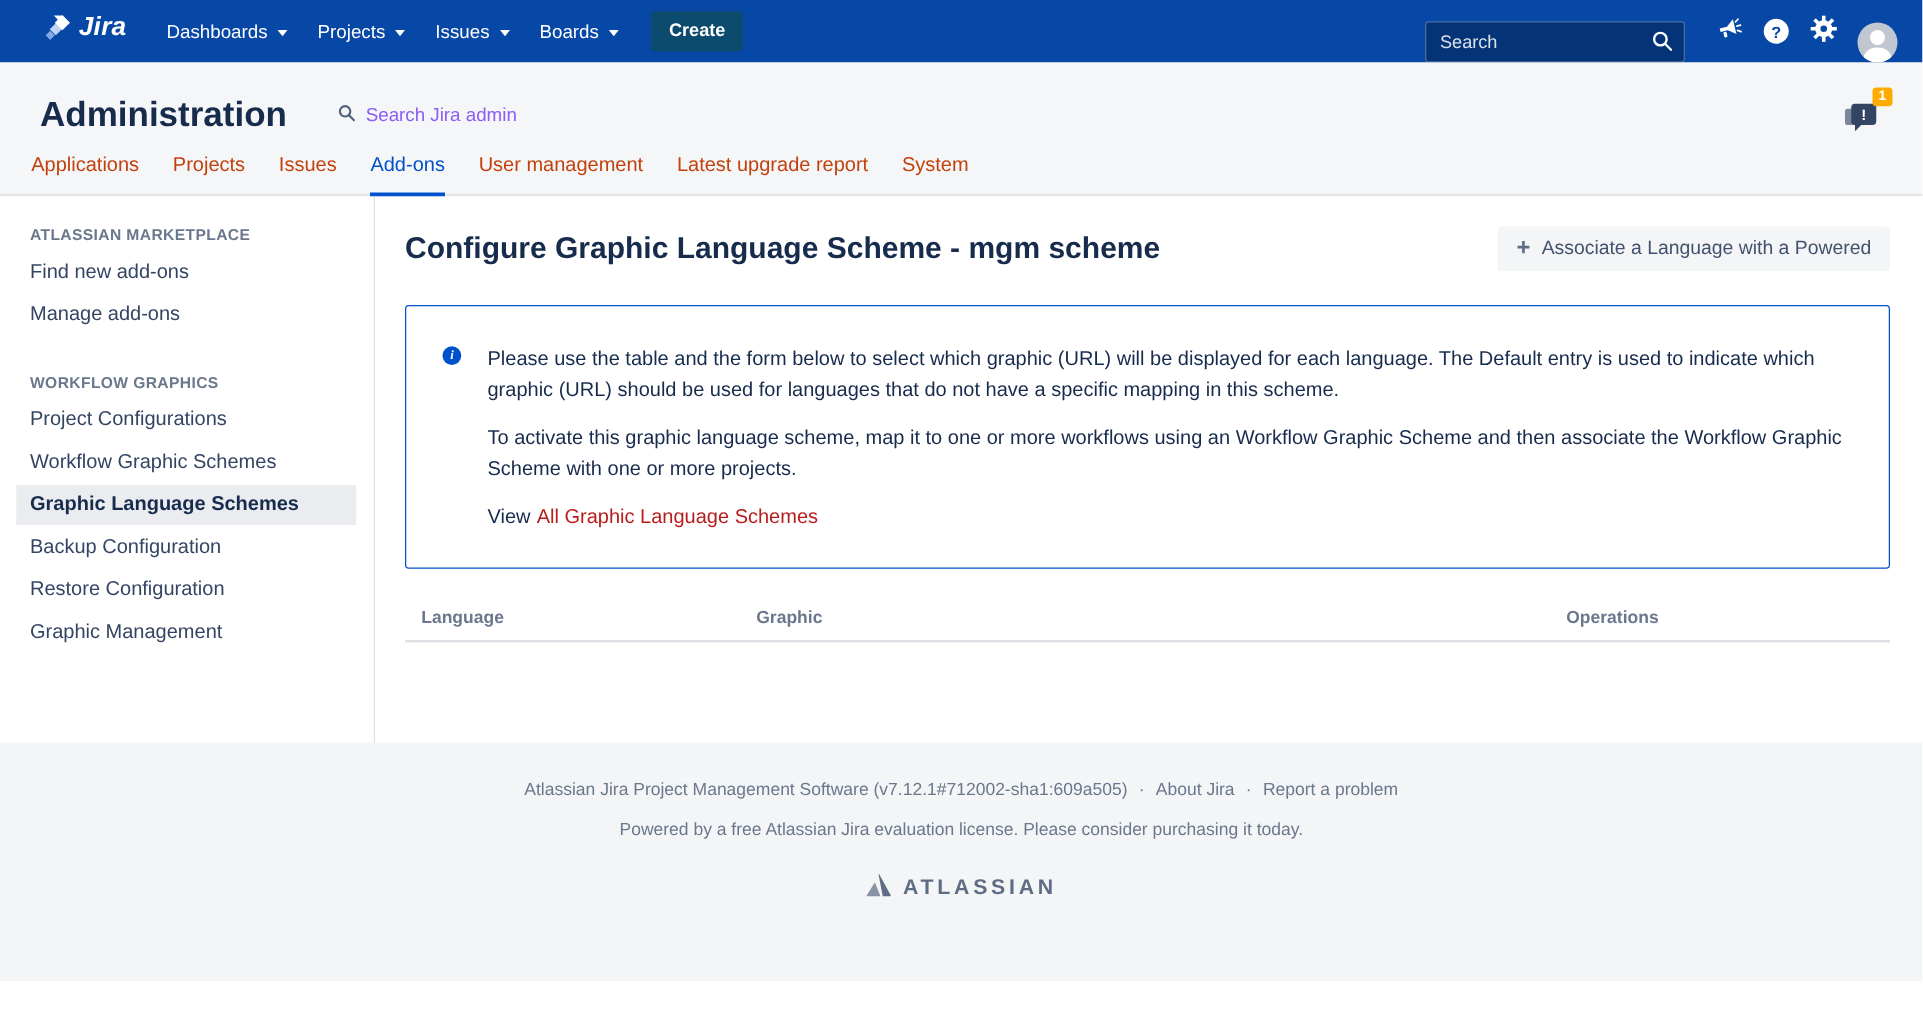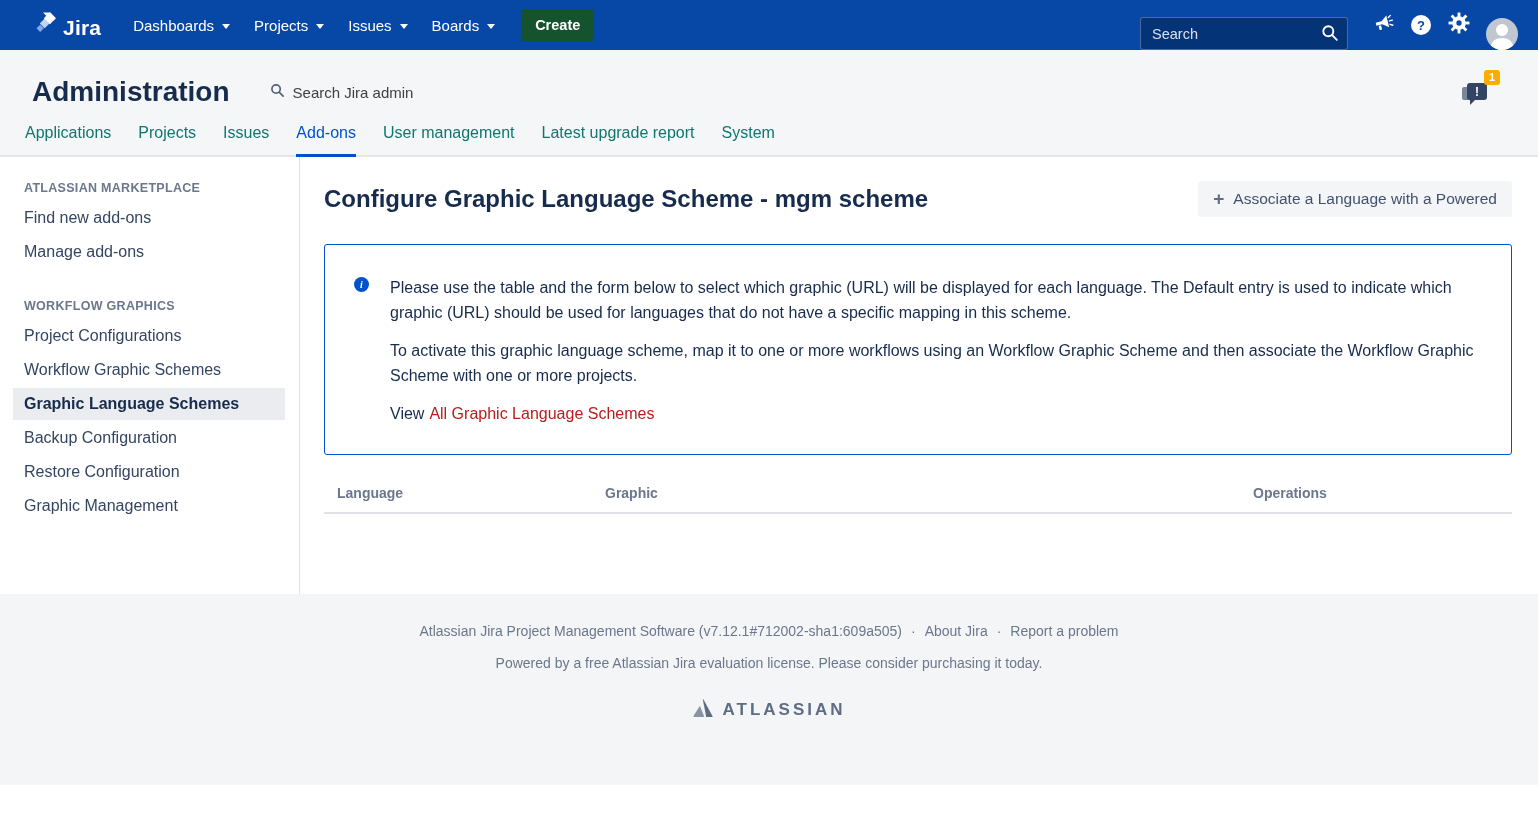--- a/index.html
+++ b/index.html
@@ -8,32 +8,32 @@
     width:1538px; height:815px; overflow:hidden;
     font-family:"Liberation Sans", sans-serif;
     background:#fff; color:#172B4D;
   }
 
   
   .navbar {
     height:50px; background:#0747A6; display:flex; align-items:center;
     padding:0 14px 0 30px;
   }
-  .logo { display:flex; align-items:flex-end; gap:7px; margin-right:20px; cursor:pointer; }
+  .logo { display:flex; align-items:flex-start; gap:7px; margin-right:20px; cursor:pointer;font-style:italic; }
   .logo-text { color:#fff; font-size:21px; font-weight:600; letter-spacing:.2px; }
   .nav-item {
     color:#fff; font-size:15px; height:50px; padding:0 12px;
     display:flex; align-items:center; gap:8px; cursor:pointer;
   }
   .caret {
     width:0; height:0; border-left:4px solid transparent; border-right:4px solid transparent;
     border-top:5px solid #fff; margin-top:2px;
   }
   .create-btn {
-    background:#14532d; color:#fff; border:none; border-radius:3px;
+    background:#0c4a6e; color:#fff; border:none; border-radius:3px;
     font-family:inherit; font-size:14.5px; font-weight:700;
     padding:8px 14px; margin-left:14px; cursor:pointer;
   }
   .nav-right { margin-left:auto; display:flex; align-items:flex-end; }
   .nav-search { position:relative; margin-right:16px; }
   .nav-search input {
     width:208px; height:33px; background:rgba(0,0,0,0.28);
     border:1px solid rgba(255,255,255,0.28); border-radius:3px;
     color:#fff; font-family:inherit; font-size:14.5px; padding:0 34px 0 11px; outline:none;
   }
@@ -47,40 +47,40 @@
     width:20px; height:20px; border-radius:50%; background:#fff; color:#0747A6;
     font-size:13px; font-weight:700; display:flex; align-items:center; justify-content:center;
   }
   .avatar {
     width:32px; height:32px; border-radius:50%; background:#C1C7D0; overflow:hidden;
     margin-left:8px; margin-right:6px; cursor:pointer; position:relative;
   }
 
   
   .band { background:#F5F6F8; border-bottom:2px solid #E4E6EA; }
-  .admin-header { display:flex; align-items:center; padding:26px 42px 16px 32px; }
+  .admin-header { display:flex; align-items:center; padding:26px 28px 16px 32px; }
   .admin-title { font-size:28px; font-weight:600; color:#172B4D; margin:0; }
-  .admin-search { display:flex; align-items:center; gap:8px; margin-left:40px; color:#404040; font-size:15px; cursor:pointer; }
+  .admin-search { display:flex; align-items:center; gap:8px; margin-left:40px; color:#8b5cf6; font-size:15px; cursor:pointer; }
   .feedback { margin-left:auto; position:relative; width:34px; height:28px; cursor:pointer; }
   .bubble-back { position:absolute; left:0; top:9px; width:15px; height:13px; background:#7A869A; border-radius:2px; }
   .bubble {
     position:absolute; left:5px; top:5px; width:20px; height:17px; background:#344563; border-radius:3px;
     color:#fff; font-size:12px; font-weight:700; display:flex; align-items:center; justify-content:center;
   }
   .bubble::after {
     content:""; position:absolute; left:3px; bottom:-5px;
     border-left:6px solid #344563; border-bottom:6px solid transparent;
   }
   .fbadge {
     position:absolute; right:-4px; top:-8px; background:#FFAB00; color:#fff;
     font-size:11px; font-weight:700; border-radius:3px; padding:2px 5px; line-height:1;
   }
   .tabs { display:flex; padding-left:25px; }
   .tab {
-    font-size:16px; color:#0f766e; margin-right:27px; padding-bottom:13px;
+    font-size:16px; color:#c2410c; margin-right:27px; padding-bottom:13px;
     position:relative; cursor:pointer; white-space:nowrap;
   }
   .tab.active { color:#0052CC; }
   .tab.active::after {
     content:""; position:absolute; left:0; right:0; bottom:-2px; height:3px; background:#0052CC;
   }
 
   
   .body-row { display:flex; background:#fff; height:437px; }
   .sidebar { width:300px; border-right:1px solid #DFE1E6; padding:24px 0 0 24px; flex-shrink:0; }

